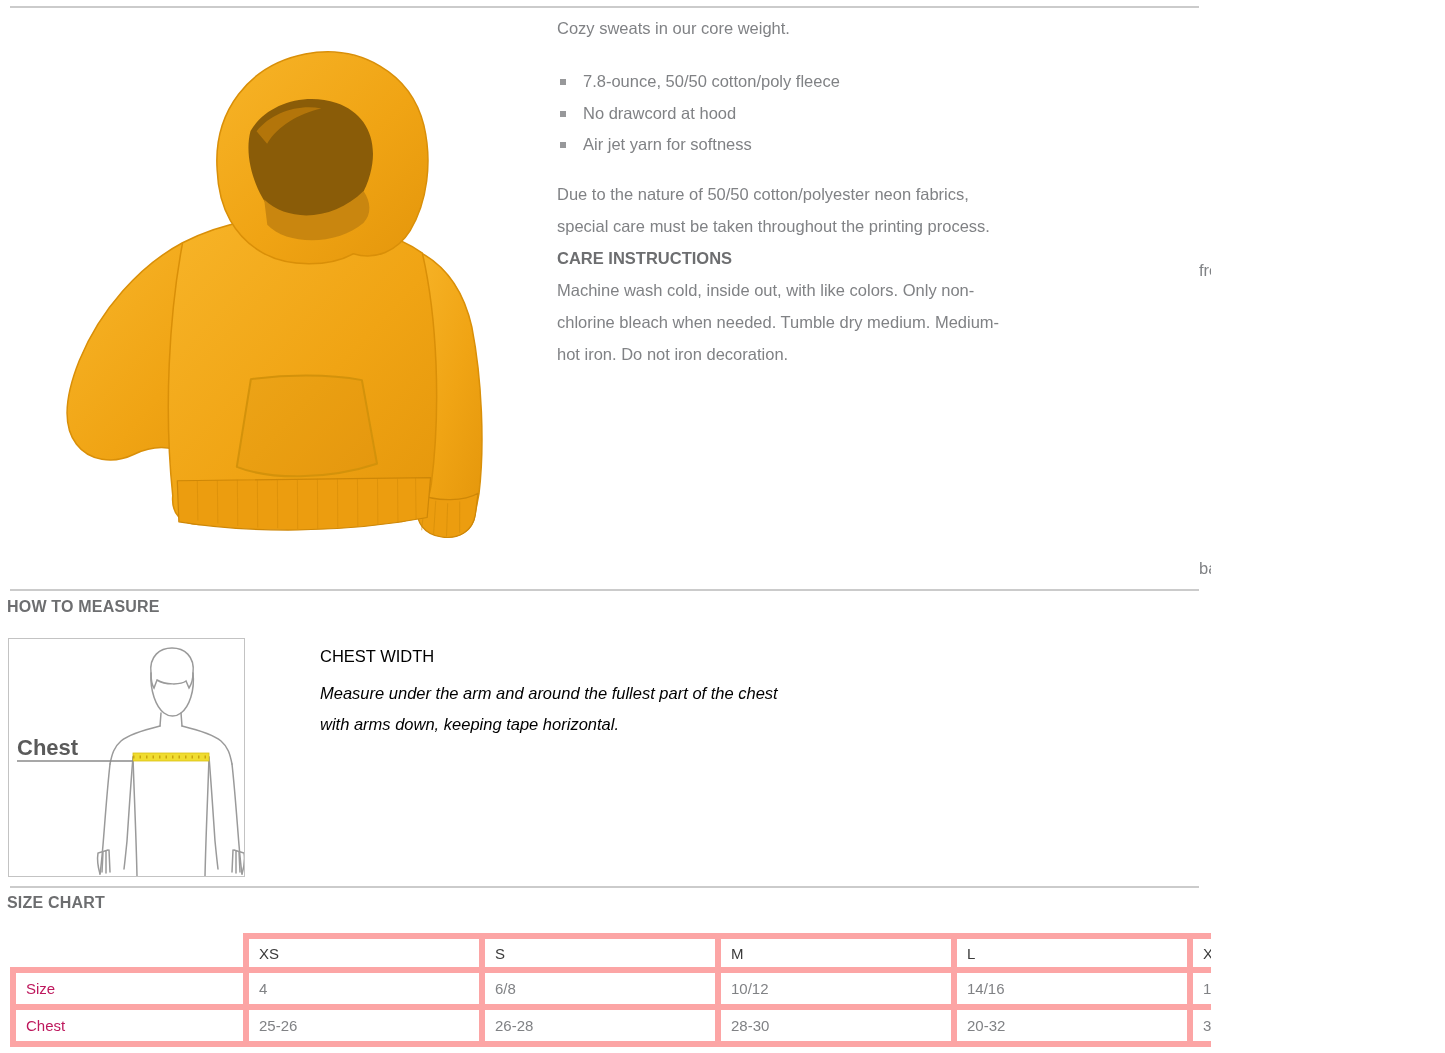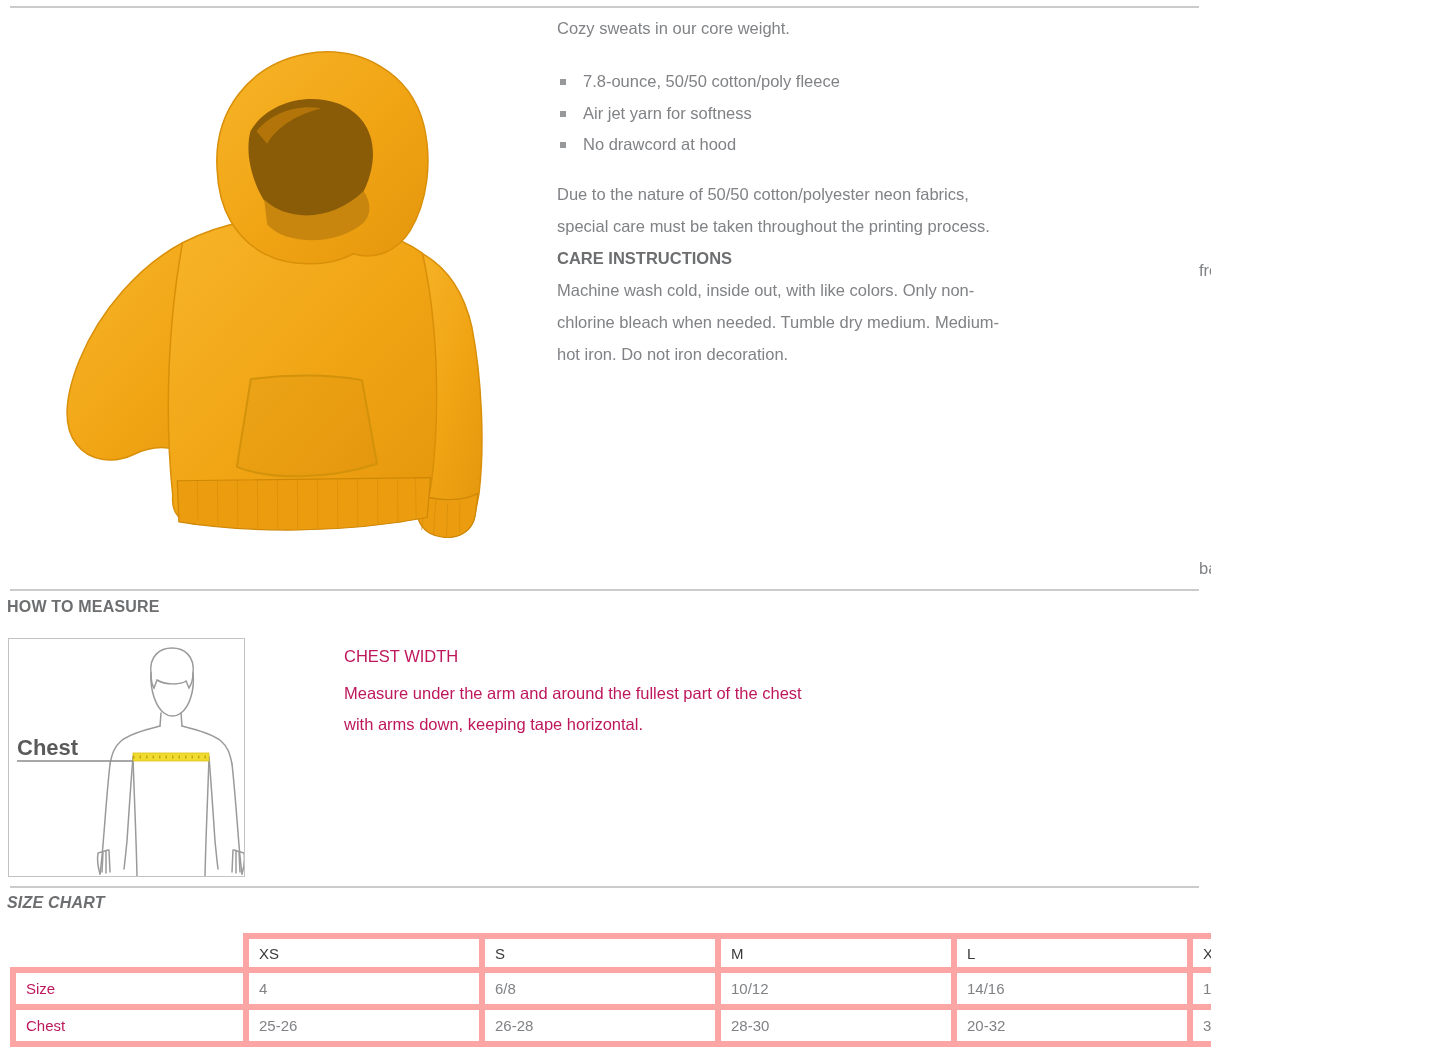--- a/index.html
+++ b/index.html
@@ -23,28 +23,28 @@
   .desc .care-t { margin:0; line-height:32px; white-space:pre-line; }
 
   .view { position:absolute; left:1199px; width:220px; }
   .view-front { top:14px; }
   .view-back  { top:308px; }
   .view svg { display:block; margin-left:42px; }
   .view-label { color:#808285; font-size:16.5px; margin-top:5px; }
 
   .sec-h { position:absolute; left:7px; font-size:16px; font-weight:bold; color:#6d6e70; letter-spacing:0.2px; }
   .h-measure { top:598px; }
-  .h-size { top:894px;font-style:italic; }
+  .h-size { top:894px; }
 
   .measure-box { position:absolute; left:8px; top:638px; width:237px; height:239px; border:1px solid #c3c3c3; background:#fff; box-sizing:border-box; }
   .measure-box svg { display:block; }
 
-  .chest-info { position:absolute; left:320px; top:645px; width:560px; color:#be185d; font-size:16.5px;margin-left:24px; }
+  .chest-info { position:absolute; left:320px; top:645px; width:560px; color:#000000; font-size:16.5px; }
   .chest-info .sub { margin:0 0 11px; line-height:22px; }
-  .chest-info .txt { margin:0; line-height:31px; white-space:pre-line; }
+  .chest-info .txt { margin:0; line-height:31px; white-space:pre-line;font-style:italic; }
 
   .size-table { position:absolute; left:10px; top:933px; border-collapse:collapse; table-layout:fixed; width:1413px; font-size:15px; }
   .size-table th, .size-table td { border:6px solid #fca5a5; padding:0 8px 0 10px; text-align:left; vertical-align:middle; }
   .size-table tr.head th { height:28px; font-weight:normal; color:#3b3b3b; }
   .size-table tr.body td { height:31px; }
   .size-table td.blank { border:none; }
   .size-table td.rowlabel { color:#be185d; }
   .size-table td.val { color:#808285; }
 </style>
 </head>
@@ -83,22 +83,22 @@
       <path d="M216,112 C230,85 268,71 301,81 C331,90 345,117 337,151 C329,187 299,213 267,209 C239,205 207,151 216,112 Z" fill="#8A5C08"></path>
       <path d="M232,180 C258,203 303,198 331,168 C339,179 340,191 332,200 C306,224 256,225 236,205 Z" fill="#C9860F"></path>
       <path d="M222,112 C236,93 263,83 286,87 C263,93 243,106 233,124 Z" fill="#B3750A"></path>
     </g>
   </svg>
 
   <div class="desc">
     <p class="intro">Cozy sweats in our core weight.</p>
     <ul>
       <li><span class="sq-bullet"></span><span>7.8-ounce, 50/50 cotton/poly fleece</span></li>
+      <li><span class="sq-bullet"></span><span>No drawcord at hood</span></li>
       <li><span class="sq-bullet"></span><span>Air jet yarn for softness</span></li>
-      <li><span class="sq-bullet"></span><span>No drawcord at hood</span></li>
     </ul>
     <p class="note">Due to the nature of 50/50 cotton/polyester neon fabrics,
 special care must be taken throughout the printing process.</p>
     <p class="care-h">CARE INSTRUCTIONS</p>
     <p class="care-t">Machine wash cold, inside out, with like colors. Only non-
 chlorine bleach when needed. Tumble dry medium. Medium-
 hot iron. Do not iron decoration.</p>
   </div>
 
   <div class="view view-front">

